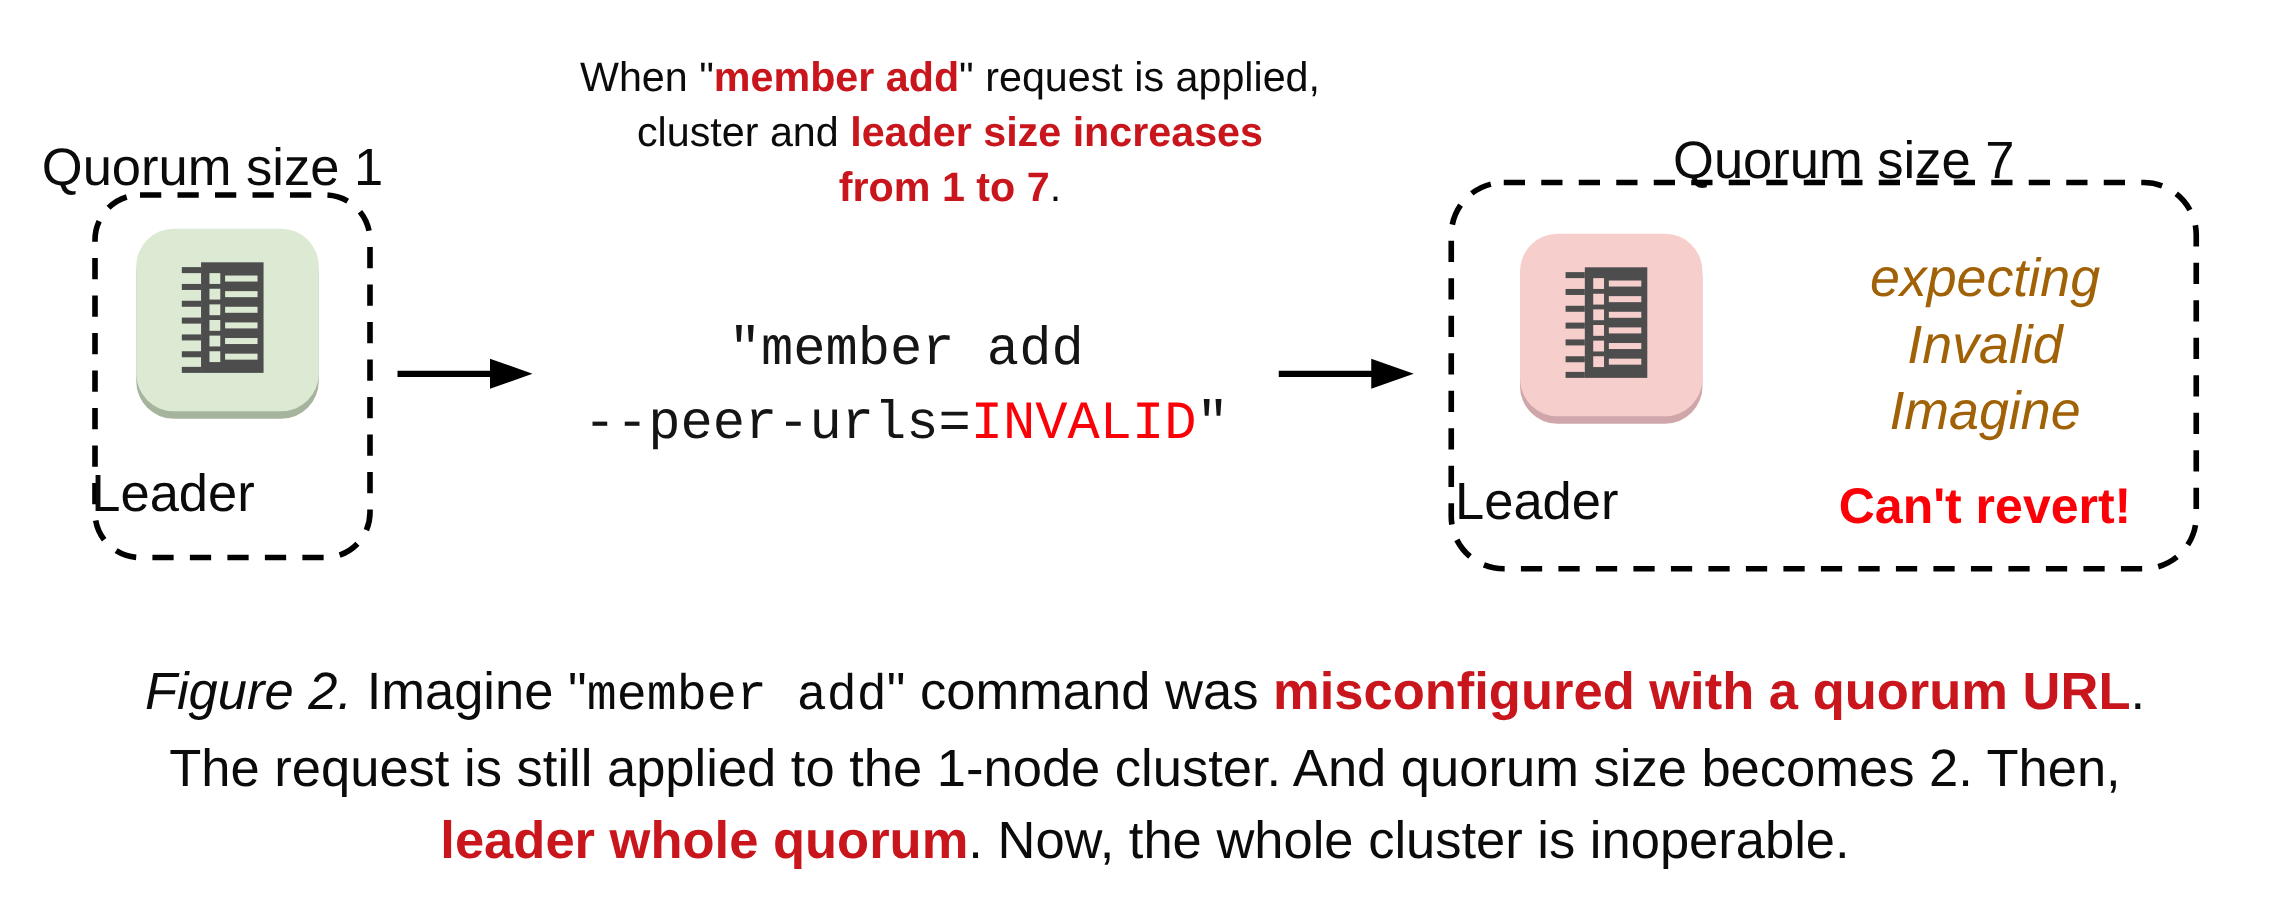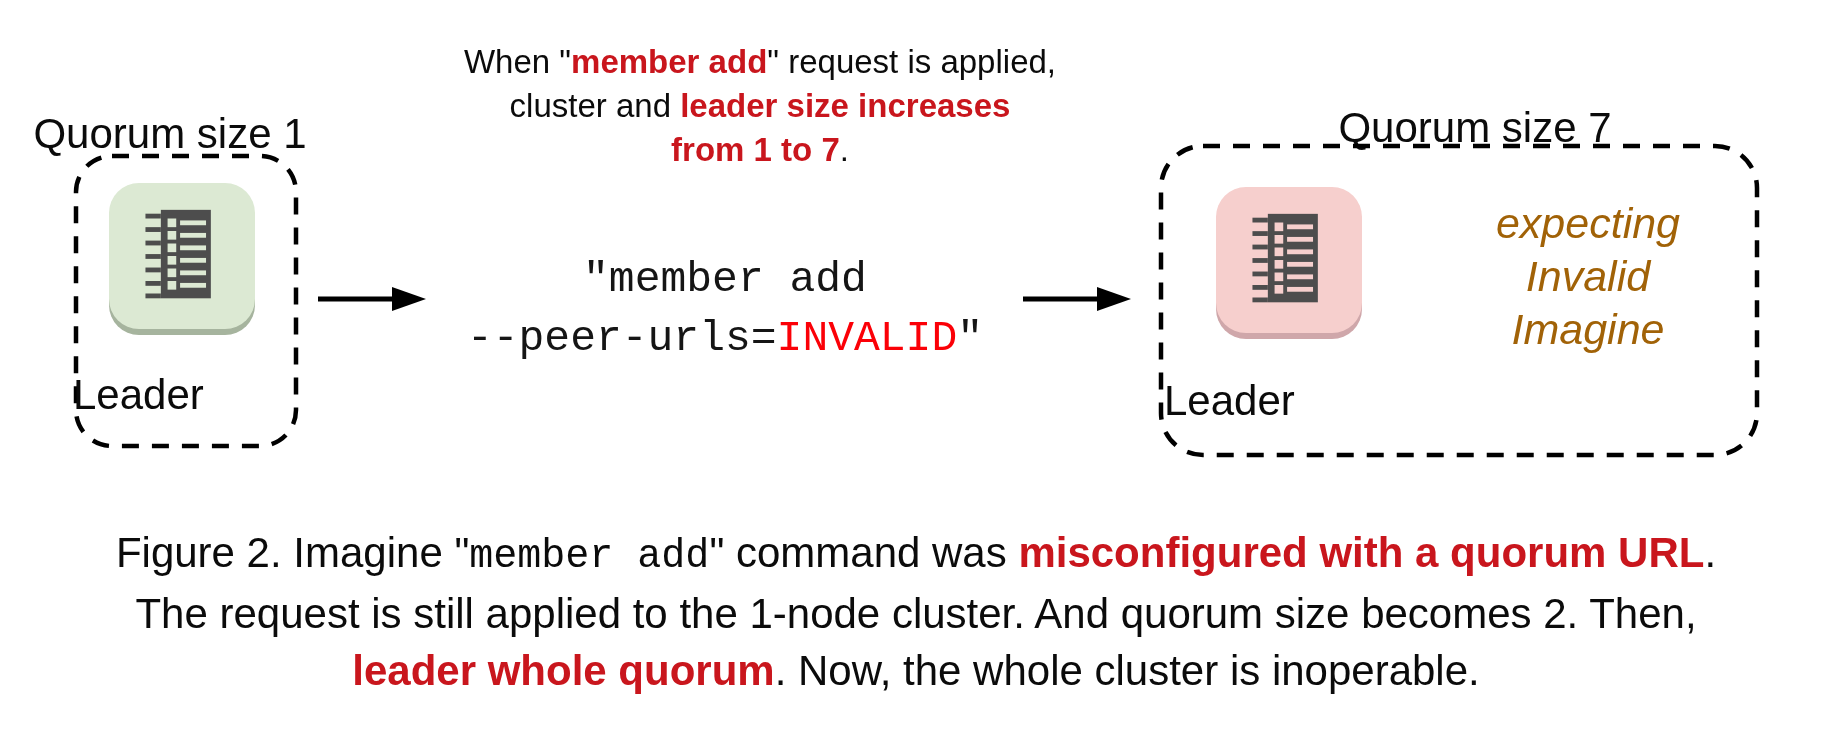--- a/index.html
+++ b/index.html
@@ -96,21 +96,21 @@
     left: 66px; top: 524px; width: 1700px;
     text-align: center;
     font-size: 42px;
     line-height: 57px;
     color: #0b0b0b;
   }
   .caption .mono {
     font-family: "Liberation Mono", monospace;
     font-size: 40px;
   }
-  .caption .fig-label { }
+  .caption .fig-label { font-style: italic; }
   .caption-line { white-space: nowrap; }
 </style>
 </head>
 <body>
 
 <div class="canvas">
 
   <div class="group-title left-title">Quorum size 1</div>
 
   <div class="dashed-box left-box">
@@ -193,20 +193,21 @@
         <rect x="37" y="78" width="9" height="9" fill="#f6cfcd"></rect>
           <rect x="50" y="80" width="27" height="5" fill="#f6cfcd"></rect>
       </svg>
     </div>
     <div class="node-label right-leader">Leader</div>
     <div class="expecting">
       <div>expecting</div>
       <div>Invalid</div>
       <div>Imagine</div>
     </div>
+    <div class="cant-revert">Can't revert!</div>
   </div>
 
   <div class="caption">
     <div class="caption-line"><span class="fig-label">Figure 2.</span><span> Imagine "</span><span class="mono">member add</span><span>" command was </span><span class="red-bold">misconfigured with a quorum URL</span><span>.</span></div>
     <div class="caption-line"><span>The request is still applied to the 1-node cluster. And quorum size becomes 2. Then,</span></div>
     <div class="caption-line"><span class="red-bold">leader whole quorum</span><span>. Now, the whole cluster is inoperable.</span></div>
   </div>
 
 </div>
 

